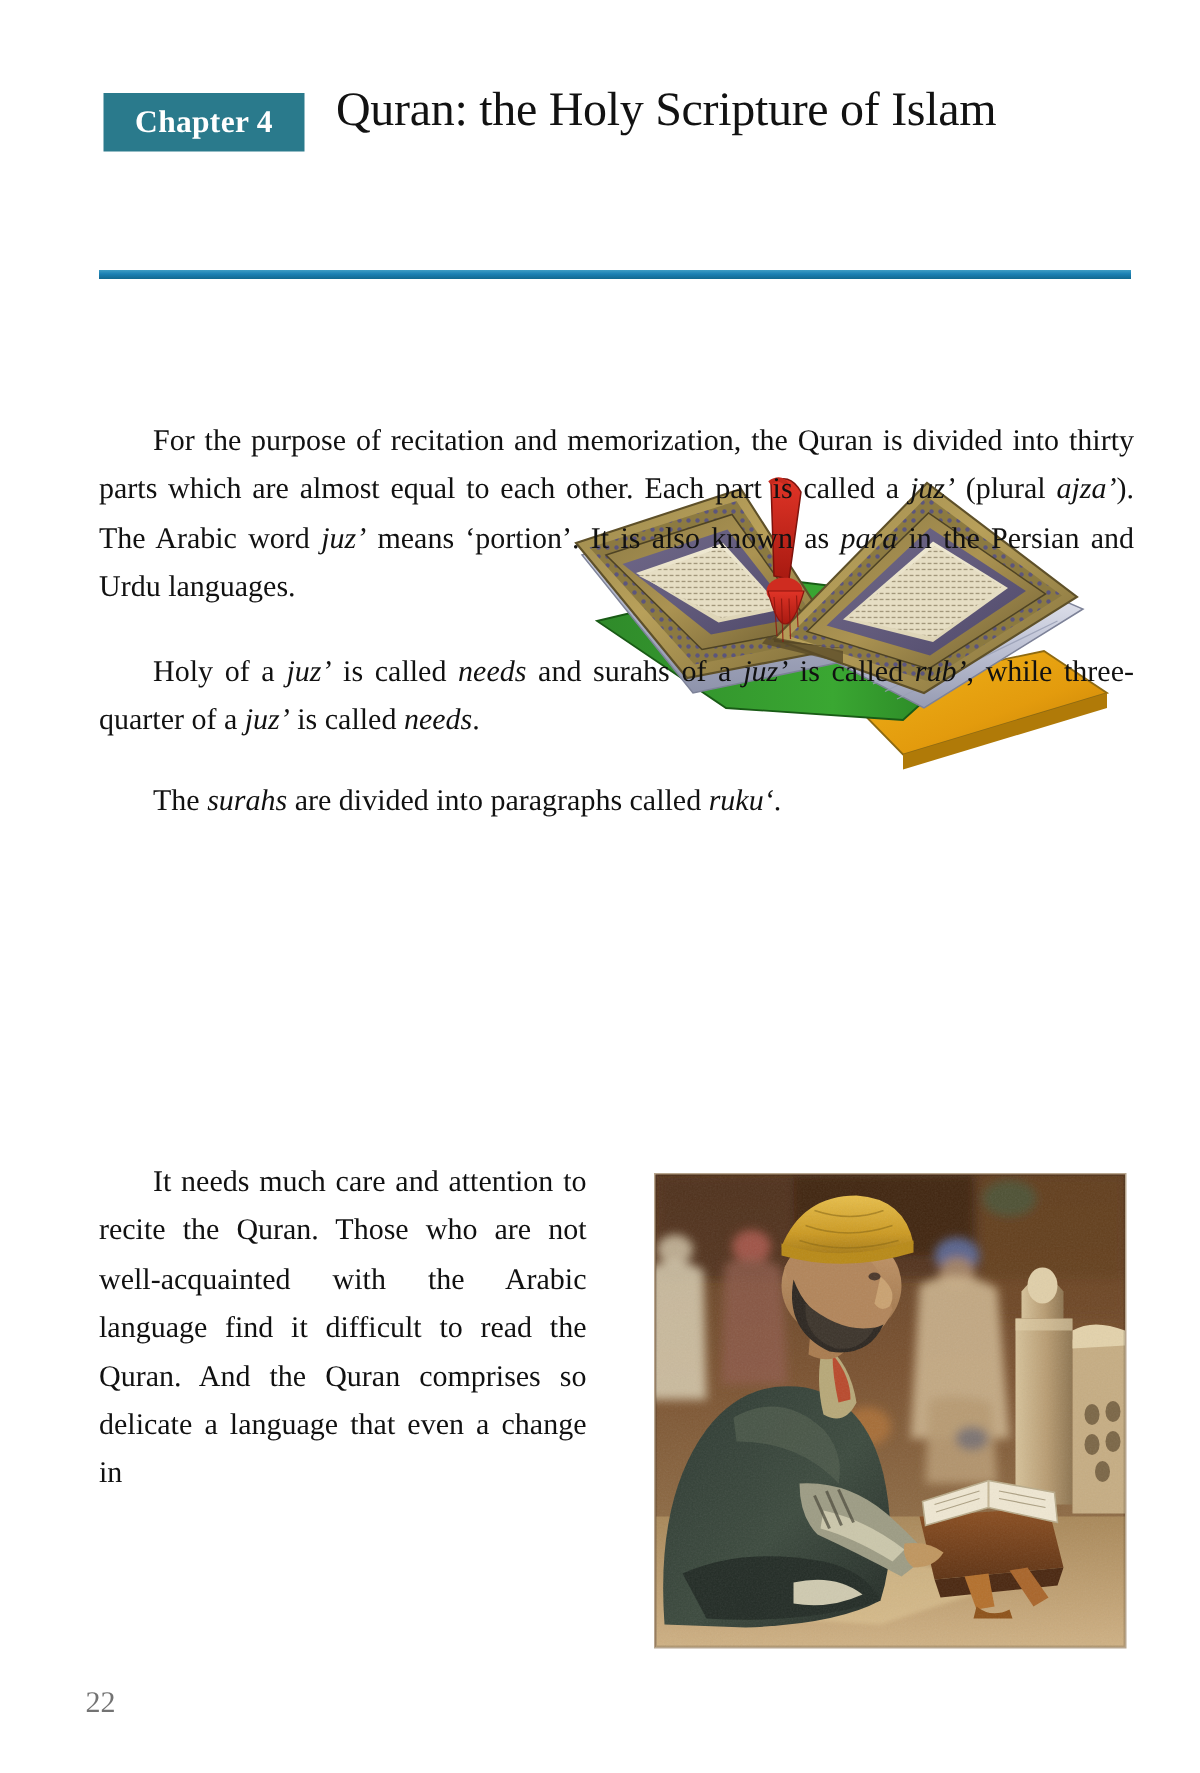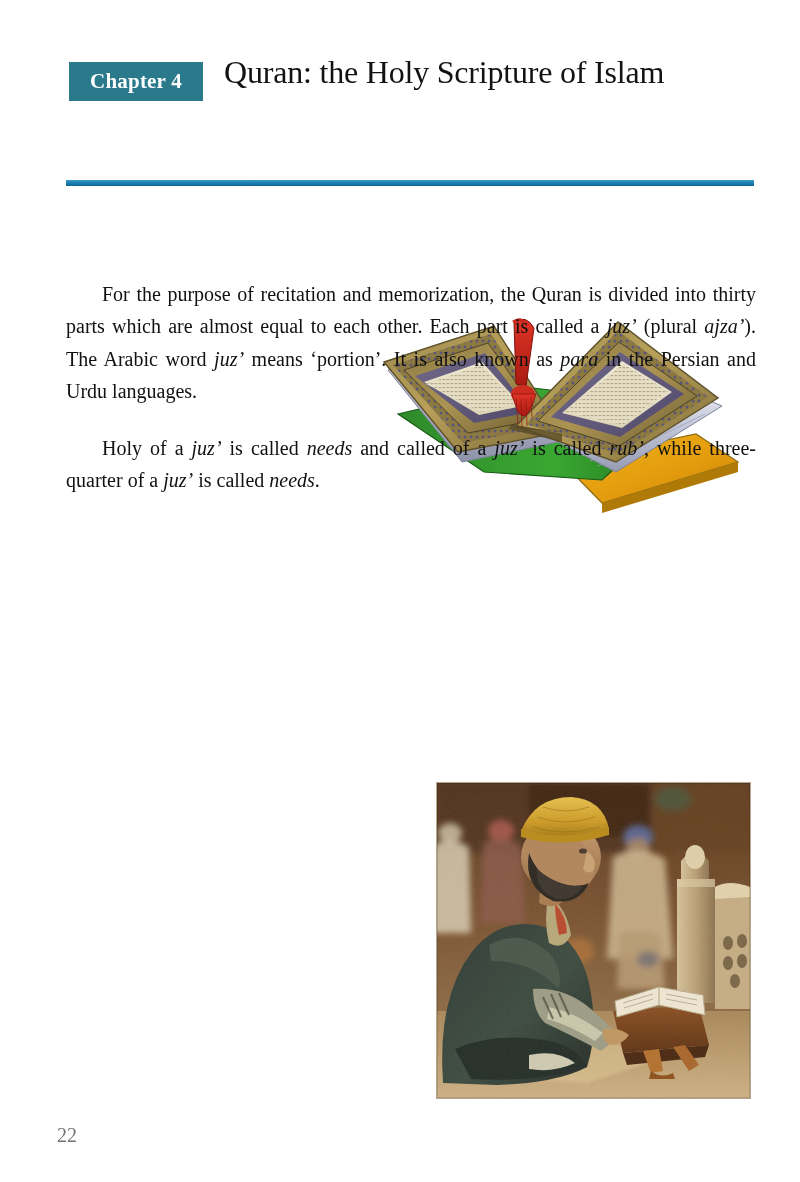--- a/index.html
+++ b/index.html
@@ -229,22 +229,23 @@
           <span class="sb3"></span>
         <span class="sb4"></span>
           <span class="sb5"></span>
           <span class="sb6"></span>
         <span class="sb7"></span>
           <span class="sb8"></span>
       </div>
 
       <p class="para ind"><span>For the purpose of recitation and memorization, the Quran is divided into thirty parts which are almost equal to each other. Each part is called a </span><i>juz’</i><span> (plural </span><i>ajza’</i><span>). The Arabic word </span><i>juz’</i><span> means ‘portion’. It is also known as </span><i>para</i><span> in the Persian and Urdu languages.</span></p>
 
-      <p class="para ind para-half"><span>Holy of a </span><i>juz’</i><span> is called </span><i>needs</i><span> and called of a </span><i>juz’</i><span> is called </span><i>rub’</i><span>, while three-quarter of a </span><i>juz’</i><span> is called </span><i>needs</i><span>.</span></p>
-
+      <p class="para ind para-half"><span>Holy of a </span><i>juz’</i><span> is called </span><i>needs</i><span> and surahs of a </span><i>juz’</i><span> is called </span><i>rub’</i><span>, while three-quarter of a </span><i>juz’</i><span> is called </span><i>needs</i><span>.</span></p>
+
+      <p class="para ind para-surah"><span>The </span><i>surahs</i><span> are divided into paragraphs called </span><i>ruku‘</i><span>.</span></p>
     </div>
   </div>
 
   <div class="photo">
     <svg viewBox="0 0 313 315" xmlns="http://www.w3.org/2000/svg">
       <defs>
         <linearGradient id="bgWall" x1="0" y1="0" x2="0" y2="1">
           <stop offset="0%" stop-color="#5e3c22"></stop>
           <stop offset="42%" stop-color="#7a5230"></stop>
           <stop offset="72%" stop-color="#8d6a44"></stop>
@@ -396,17 +397,21 @@
         <path d="M92 272 Q120 266 138 280 Q116 290 92 286 Z" fill="#cfcab0"></path>
       </g>
 
       <rect width="313" height="315" filter="url(#grain)" opacity="0.10"></rect>
       <rect width="313" height="315" fill="none" stroke="#00000022" stroke-width="2"></rect>
     </svg>
   </div>
 
   <div class="section" id="section-reading">
 
+    <div class="flow-2">
+      <div class="shim-photo"></div>
+      <p class="para ind col-narrow">It needs much care and attention to recite the Quran. Those who are not well-acquainted with the Arabic language find it difficult to read the Quran. And the Quran comprises so delicate a language that even a change in</p>
+    </div>
   </div>
 
   <div class="page-number">22</div>
 
 </div>
 
 </body></html>

